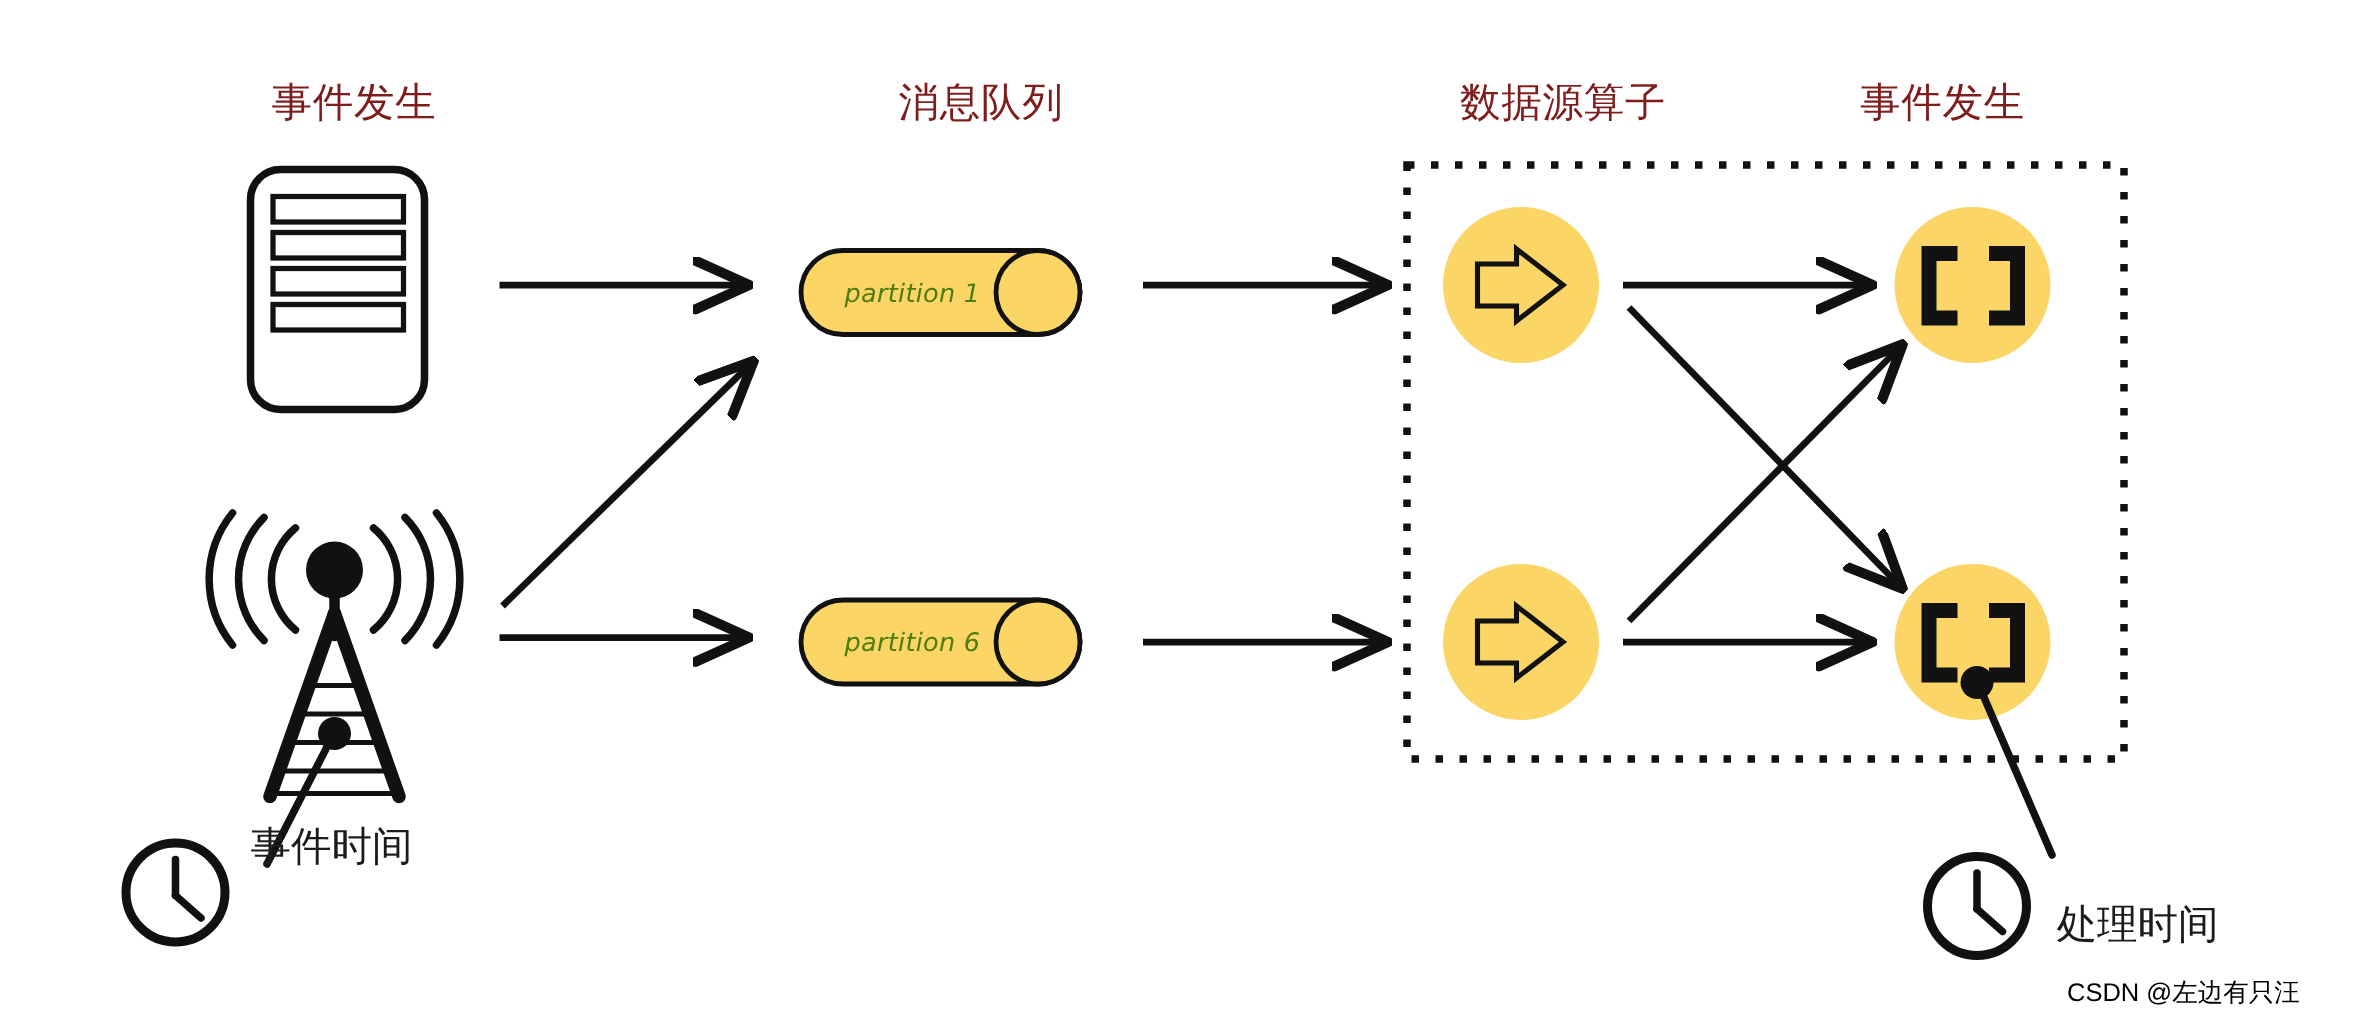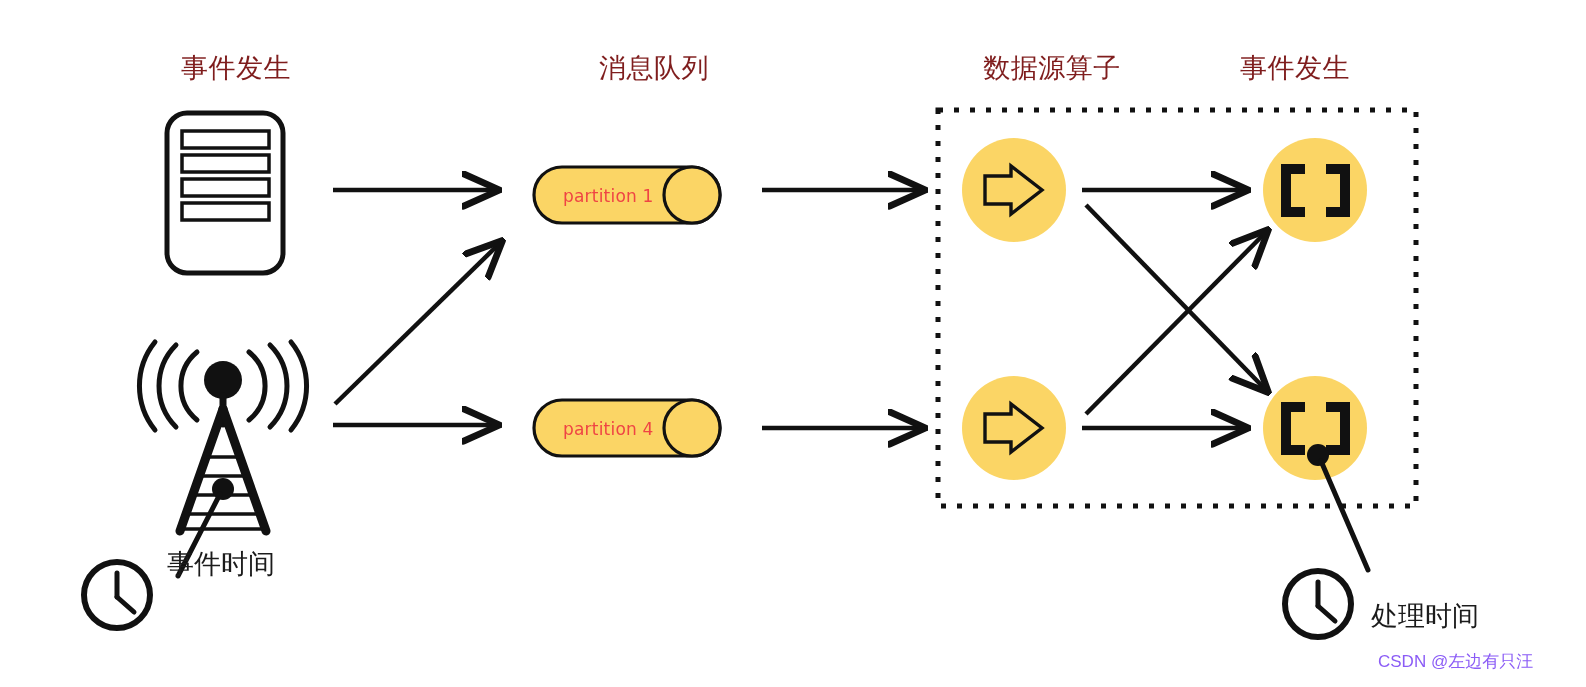--- a/index.html
+++ b/index.html
@@ -28,47 +28,48 @@
   }
   .svg-layer {
     position: absolute;
     left: 0;
     top: 0;
     width: 1586px;
     height: 687px;
   }
   .cap-label {
     position: absolute;
+    font-style: italic;
     font-size: 17px;
-    color: #ef4444;
+    color: #4d7c0f;
     white-space: nowrap;
     font-family: "DejaVu Sans", sans-serif;
     letter-spacing: 0.2px;
   }
   .time-label {
     position: absolute;
     font-size: 27px;
     color: #1b1b1b;
     white-space: nowrap;
   }
   .watermark {
     position: absolute;
     font-size: 17px;
-    color: #8b5cf6;
+    color: #000000;
     white-space: nowrap;
   }
 </style>
 </head>
 <body>
 
 <div id="canvas">
 
   <div class="col-title" style="left:236px; top:50px; transform:translateX(-50%);">事件发生</div>
   <div class="col-title" style="left:626px; top:50px; transform:translateX(-50%);margin-left:28px;">消息队列</div>
-  <div class="col-title" style="left:1042px; top:50px; transform:translateX(-50%);margin-left:10px;">数据源算子</div>
+  <div class="col-title" style="left:1042px; top:50px; transform:translateX(-50%);">数据源算子</div>
   <div class="col-title" style="left:1295px; top:50px; transform:translateX(-50%);">事件发生</div>
 
   <svg class="svg-layer" viewBox="0 0 1586 687" xmlns="http://www.w3.org/2000/svg">
 
     <defs>
       <marker id="arrowhead" markerWidth="9" markerHeight="9" refX="7.6" refY="4.2" orient="auto" markerUnits="strokeWidth">
         <path d="M0.4,0.6 L8.4,4.2 L0.4,7.8" fill="none" stroke="#111111" stroke-width="1.5" stroke-linecap="round" stroke-linejoin="round"></path>
       </marker>
     </defs>
 
@@ -170,20 +171,20 @@
 
     <g>
       <circle cx="1318" cy="604" r="33" fill="#ffffff" stroke="#111111" stroke-width="6"></circle>
       <line x1="1318" y1="582" x2="1318" y2="606" stroke="#111111" stroke-width="5" stroke-linecap="round"></line>
       <line x1="1318" y1="606" x2="1335" y2="621" stroke="#111111" stroke-width="5" stroke-linecap="round"></line>
     </g>
 
   </svg>
 
   <div class="cap-label" style="left:563px; top:186px;">partition 1</div>
-  <div class="cap-label" style="left:563px; top:419px;">partition 4</div>
+  <div class="cap-label" style="left:563px; top:419px;">partition 6</div>
 
   <div class="time-label" style="left:167px; top:546px;">事件时间</div>
   <div class="time-label" style="left:1371px; top:598px;text-align:right;">处理时间</div>
 
   <div class="watermark" style="left:1378px; top:650px;">CSDN @左边有只汪</div>
 
 </div>
 
 </body></html>

